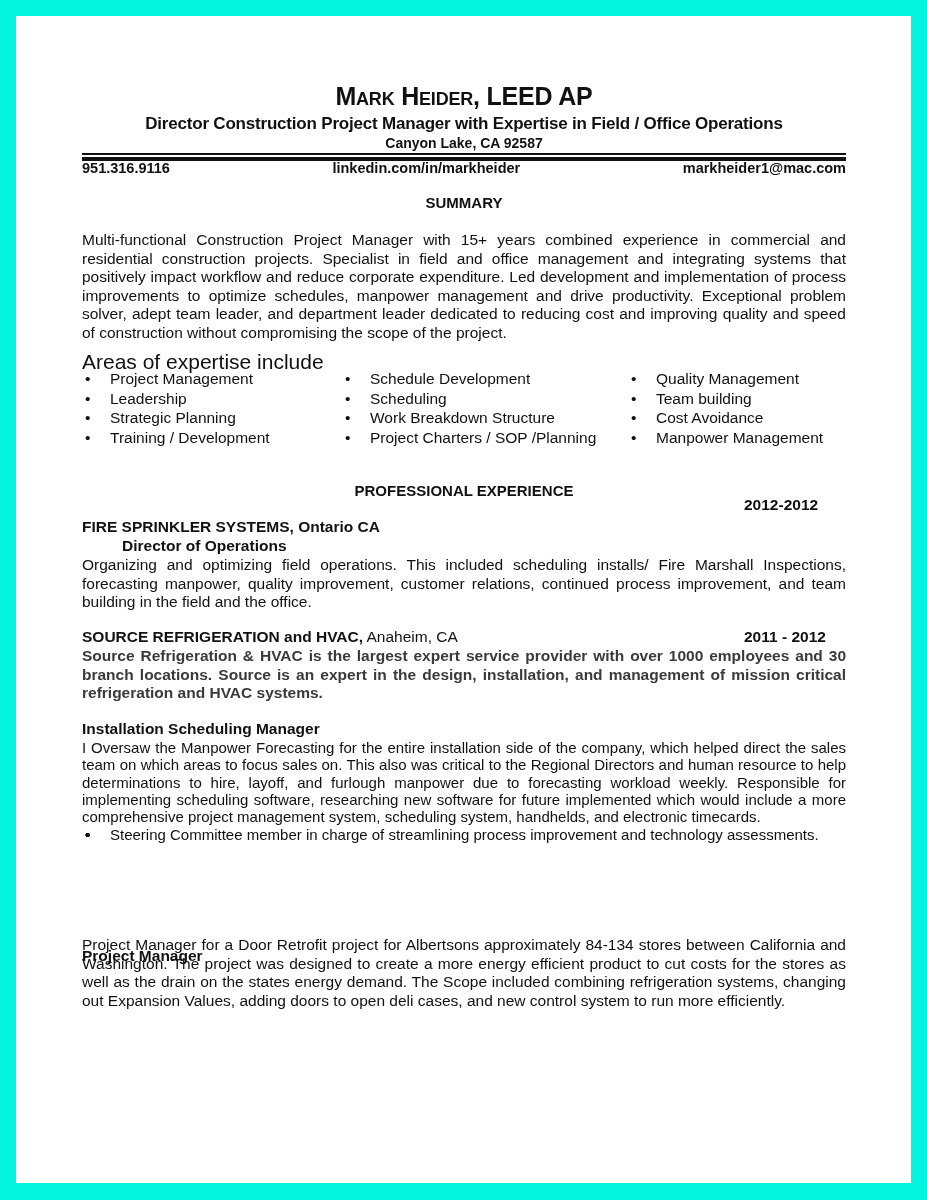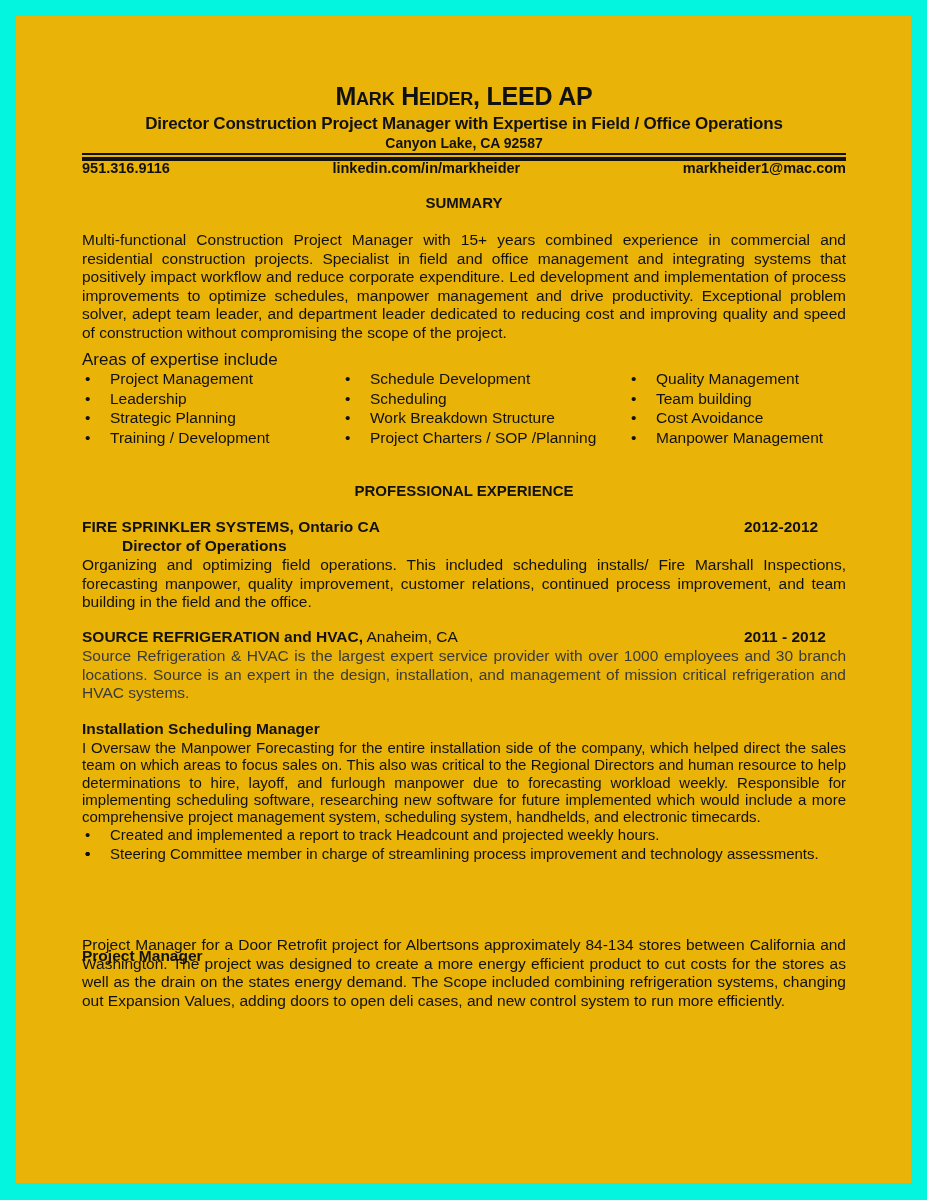--- a/index.html
+++ b/index.html
@@ -8,21 +8,21 @@
     background: #04F5DF;
     position: relative;
     overflow: hidden;
     font-family: "Liberation Sans", sans-serif;
     color: #111;
   }
   .page {
     position: absolute;
     left: 16px; top: 16px;
     width: 895px; height: 1167px;
-    background: #eab308;
+    background: #ffffff;
   }
   .content {
     position: absolute;
     left: 66px; top: 0;
     width: 764px;
   }
   .name {
     position: absolute; top: 66px; left: 0; width: 764px;
     text-align: center;
     font-weight: bold;
@@ -52,24 +52,24 @@
   }
   .section-title {
     position: absolute; left: 0; width: 764px;
     text-align: center; font-weight: bold; font-size: 15px;
   }
   .para {
     position: absolute; left: 0; width: 764px;
     font-size: 15.5px; line-height: 18.5px;
     text-align: justify;
   }
-  .para.gray { color: #3a3a3a; }
+  .para.gray { color: #3a3a3a; font-weight: bold; }
   .expertise-label {
     position: absolute; left: 0; top: 334px;
-    font-size: 17px;
+    font-size: 21px;
   }
   .expertise-grid {
     position: absolute; left: 0; top: 353px; width: 764px;
     font-size: 15.5px; line-height: 19.5px;
   }
   .exp-col { position: absolute; top: 0; }
   .exp-item { position: relative; padding-left: 28px; white-space: nowrap; }
   .bullet {
     position: absolute; left: 3px; top: 0;
   }
@@ -134,35 +134,35 @@
         <div class="exp-item"><span class="bullet">•</span><span>Cost Avoidance</span></div>
         <div class="exp-item"><span class="bullet">•</span><span>Manpower Management</span></div>
       </div>
     </div>
 
     <div class="section-title" style="top:466px;">PROFESSIONAL EXPERIENCE</div>
 
     <div class="company-line" style="top:502px;">
       <span class="co">FIRE SPRINKLER SYSTEMS,</span><span class="co"> Ontario CA</span>
     </div>
-    <div class="date" style="top:502px; left:662px;">2012-2012</div>
+    <div class="date" style="top:480px; left:662px;">2012-2012</div>
     <div class="role-title" style="top:521px;margin-left:40px;">Director of Operations</div>
     <div class="para" style="top:540px;">Organizing and optimizing field operations. This included scheduling installs/ Fire Marshall Inspections, forecasting manpower, quality improvement, customer relations, continued process improvement, and team building in the field and the office.</div>
 
     <div class="company-line" style="top:612px;">
       <span class="co">SOURCE REFRIGERATION and HVAC,</span><span> Anaheim, CA</span>
     </div>
     <div class="date" style="top:612px; left:662px;">2011 - 2012</div>
     <div class="para gray" style="top:631px;">Source Refrigeration &amp; HVAC is the largest expert service provider with over 1000 employees and 30 branch locations. Source is an expert in the design, installation, and management of mission critical refrigeration and HVAC systems.</div>
 
     <div class="role-title" style="top:704px;">Installation Scheduling Manager</div>
     <div class="para" style="top:723px; font-size:15px; line-height:17.3px;">I Oversaw the Manpower Forecasting for the entire installation side of the company, which helped direct the sales team on which areas to focus sales on. This also was critical to the Regional Directors and human resource to help determinations to hire, layoff, and furlough manpower due to forecasting workload weekly. Responsible for implementing scheduling software, researching new software for future implemented which would include a more comprehensive project management system, scheduling system, handhelds, and electronic timecards.</div>
 
     <div class="bullet-list" style="top:810px; font-size:15px;">
-      <div class="bl-item"><span class="bullet">•</span><span>Created and implemented a report to track Headcount and projected weekly hours.</span></div>
+      <div class="bl-item"><span class="bullet">•</span></div>
       <div class="bl-item"><span class="bullet">•</span></div>
       <div class="bl-item"><span class="bullet">•</span></div>
       <div class="bl-item"><span class="bullet">•</span><span>Steering Committee member in charge of streamlining process improvement and technology assessments.</span></div>
     </div>
 
     <div class="role-title" style="top:901px;margin-top:30px;">Project Manager</div>
     <div class="para" style="top:920px;">Project Manager for a Door Retrofit project for Albertsons approximately 84-134 stores between California and Washington. The project was designed to create a more energy efficient product to cut costs for the stores as well as the drain on the states energy demand. The Scope included combining refrigeration systems, changing out Expansion Values, adding doors to open deli cases, and new control system to run more efficiently.</div>
 
   </div>
 </div>

